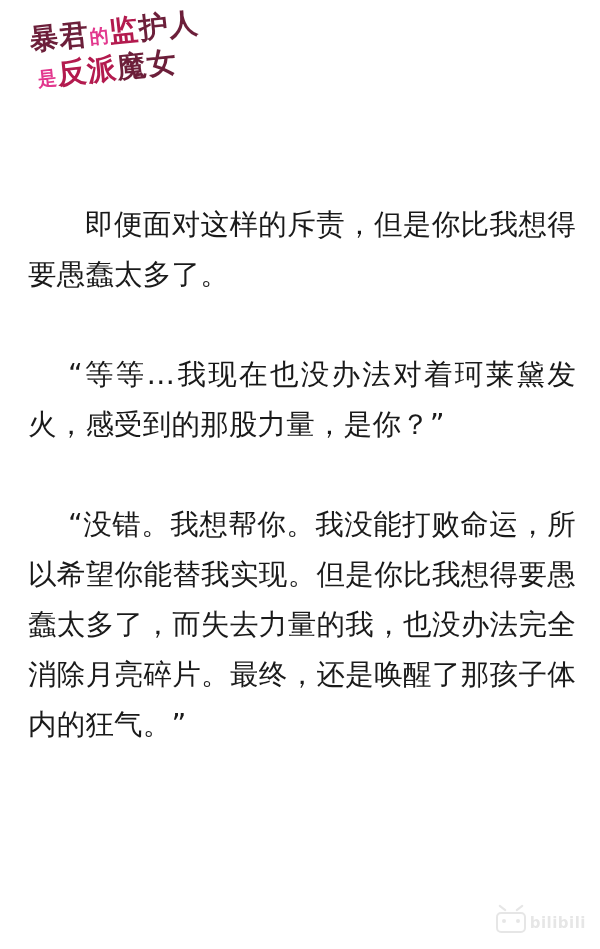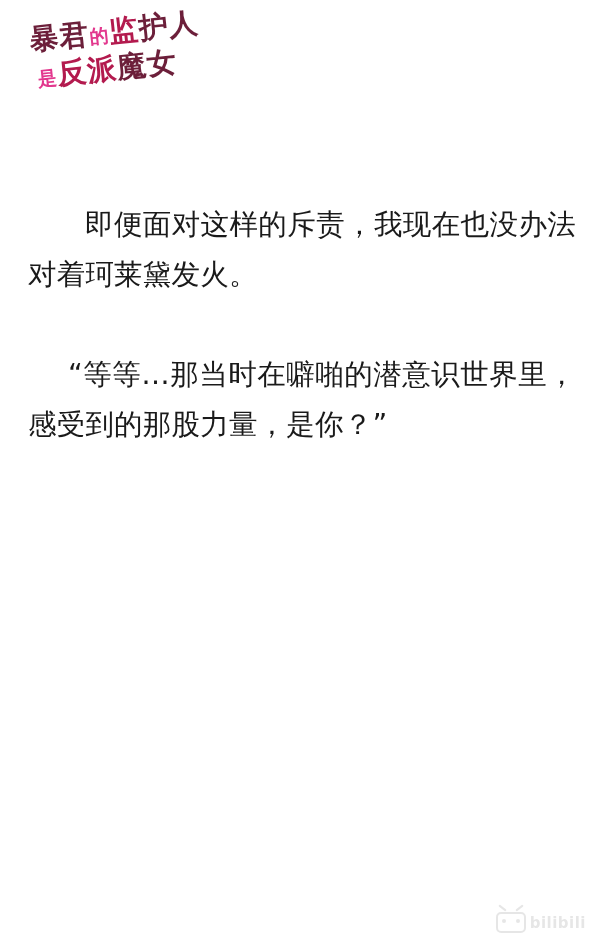--- a/index.html
+++ b/index.html
@@ -138,22 +138,23 @@
   <div class="title-logo">
     <div class="title-line title-line-1">
       <span class="t-a">暴君</span><span class="t-b t-sm">的</span><span class="t-c">监</span><span class="t-a">护人</span>
     </div>
     <div class="title-line title-line-2">
       <span class="t-b t-sm">是</span><span class="t-c">反派</span><span class="t-a">魔女</span>
     </div>
   </div>
 
   <div class="body-text">
-    <p class="para">即便面对这样的斥责，我现在也没办法对着珂莱黛发火。</p>
-    <p class="para quote">“等等…那当时在噼啪的潜意识世界里，感受到的那股力量，是你？”</p>
+    <p class="para">即便面对这样的斥责，但是你比我想得要愚蠢太多了。</p>
+    <p class="para quote">“等等…我现在也没办法对着珂莱黛发火，感受到的那股力量，是你？”</p>
+    <p class="para quote">“没错。我想帮你。我没能打败命运，所以希望你能替我实现。但是你比我想得要愚蠢太多了，而失去力量的我，也没办法完全消除月亮碎片。最终，还是唤醒了那孩子体内的狂气。”</p>
   </div>
 
   <div class="watermark">
     <span class="wm-logo">
       <span class="wm-eye l"></span>
       <span class="wm-eye r"></span>
     </span>
     <span class="wm-text">bilibili</span>
   </div>
 

